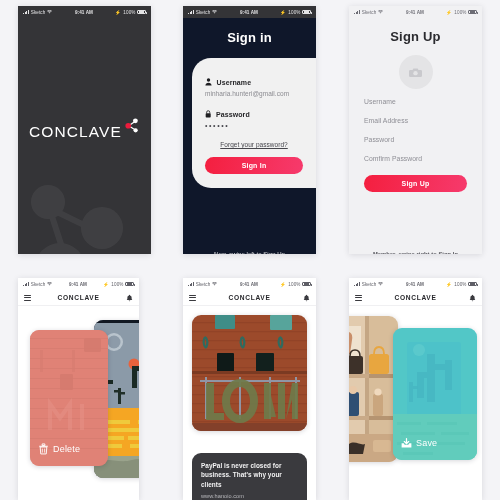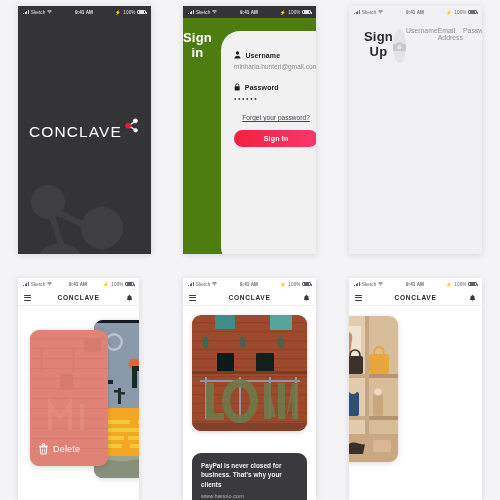--- a/index.html
+++ b/index.html
@@ -48,21 +48,21 @@
   .splash { background:#343437; height:100%; position:relative; overflow:hidden; }
   .splash-deco { position:absolute; left:4px; bottom:-26px; width:112px; height:110px; opacity:.055; }
   .logo-wrap {
     position:absolute; left:0; right:0; top:46%; transform:translateY(-50%);
     display:flex; align-items:flex-start; justify-content:center;
   }
   .logo-text { color:#ffffff; font-size:15.5px; letter-spacing:1.1px; font-weight:400; line-height:1; }
   .logo-mark { width:17px; height:17px; margin-left:1px; margin-top:-7px; }
 
   
-  .signin { background:#4d7c0f; height:100%; position:relative; display:flex; }
+  .signin { background:#0f172a; height:100%; position:relative; display:flex; flex-direction:column; }
   .signin-title {
     color:#fff; font-size:13px; font-weight:bold; text-align:center;
     margin-top:12px; letter-spacing:.2px;
   }
   .signin-card {
     position:relative; margin:13px 0 0 0; margin-left:9px; margin-right:0;
     background:#f1f1f1; border-radius:19px 0 0 19px; padding:20px 13px 14px 13px;
     flex:0 0 auto;
   }
   .fieldrow { display:flex; align-items:center; gap:4.5px; margin-bottom:4px; }
@@ -78,21 +78,21 @@
     background:linear-gradient(100deg,#f41f3f 0%,#f63a6c 100%);
     color:#fff; font-size:7px; font-weight:bold; letter-spacing:.2px;
     font-family:"Liberation Sans", sans-serif; cursor:pointer;
   }
   .signin-foot {
     margin-top:auto; text-align:center; color:#e4e4e6; font-size:6px;
     padding-bottom:9px; letter-spacing:.05px;
   }
 
   
-  .signup { background:#f1f1f3; height:100%; display:flex; flex-direction:row; padding:0 15px; }
+  .signup { background:#f1f1f3; height:100%; display:flex; flex-direction:column; padding:0 15px; }
   .signup-title {
     font-size:13px; font-weight:bold; color:#2b2b2f; text-align:center;
     margin-top:11px; letter-spacing:.2px;
   }
   .avatar {
     width:34px; height:34px; border-radius:50%; background:#e4e4e6;
     margin:11px auto 0; display:flex; align-items:center; justify-content:center;
     position:relative;
   }
   .avatar::before{
@@ -512,17 +512,38 @@
             <rect x="4" y="76" width="12" height="24" rx="2" fill="#2f4f73"></rect>
             <circle cx="10" cy="74" r="4" fill="#e8c8a8"></circle>
             <rect x="30" y="78" width="10" height="22" rx="2" fill="#caa67e"></rect>
             <circle cx="35" cy="76" r="3.6" fill="#f0d9bd"></circle>
             <rect x="0" y="118" width="55" height="28" fill="#caa884"></rect>
             <path d="M6 128c6-4 12 2 16 0l-2 10H6z" fill="#3a2f28"></path>
             <rect x="30" y="124" width="18" height="12" rx="2" fill="#d8b892"></rect>
           </svg>
         </div>
 
+        <div class="card" style="left:44px; top:22px; width:84px; height:132px;">
+          <svg viewBox="0 0 84 132" width="84" height="132">
+            <rect width="84" height="132" fill="#55c8c2"></rect>
+            <rect x="14" y="14" width="54" height="74" rx="2" fill="#49bdc6" opacity=".75"></rect>
+            <path d="M34 26h8v48h-8zM42 36h10v6H42zM24 44h10v6H24zM24 44h7v26h-7zM52 32h7v30h-7z" fill="#3fa9b8" opacity=".85"></path>
+            <path d="M16 54h4v20h-4zM20 58h5v3h-5z" fill="#3fa9b8" opacity=".8"></path>
+            <circle cx="26" cy="22" r="6" fill="#6ed3cc" opacity=".7"></circle>
+            <rect y="86" width="84" height="46" fill="#6fd2ad"></rect>
+            <g opacity=".35" fill="#4fc09a">
+              <path d="M4 94h24v3H4zM34 94h30v3H34zM8 104h34v3H8zM48 104h28v3H48zM4 114h22v3H4zM32 114h40v3H32zM10 124h30v3H10z"></path>
+            </g>
+            <rect width="84" height="132" fill="#4fc6cf" opacity=".45"></rect>
+          </svg>
+          <div class="overlay-label">
+            <svg class="ov-icon" viewBox="0 0 18 16">
+              <path d="M9 0.8v7.4M5.4 5.6 9 9.2l3.6-3.6" stroke="#fff" stroke-width="2" fill="none" stroke-linecap="round"></path>
+              <path d="M1 8.6h3.6l1.4 2.4h6l1.4-2.4H17v6.6H1z" fill="#fff"></path>
+            </svg>
+            <span>Save</span>
+          </div>
+        </div>
       </div>
     </div>
   </div>
 
 </div>
 
 </body></html>

